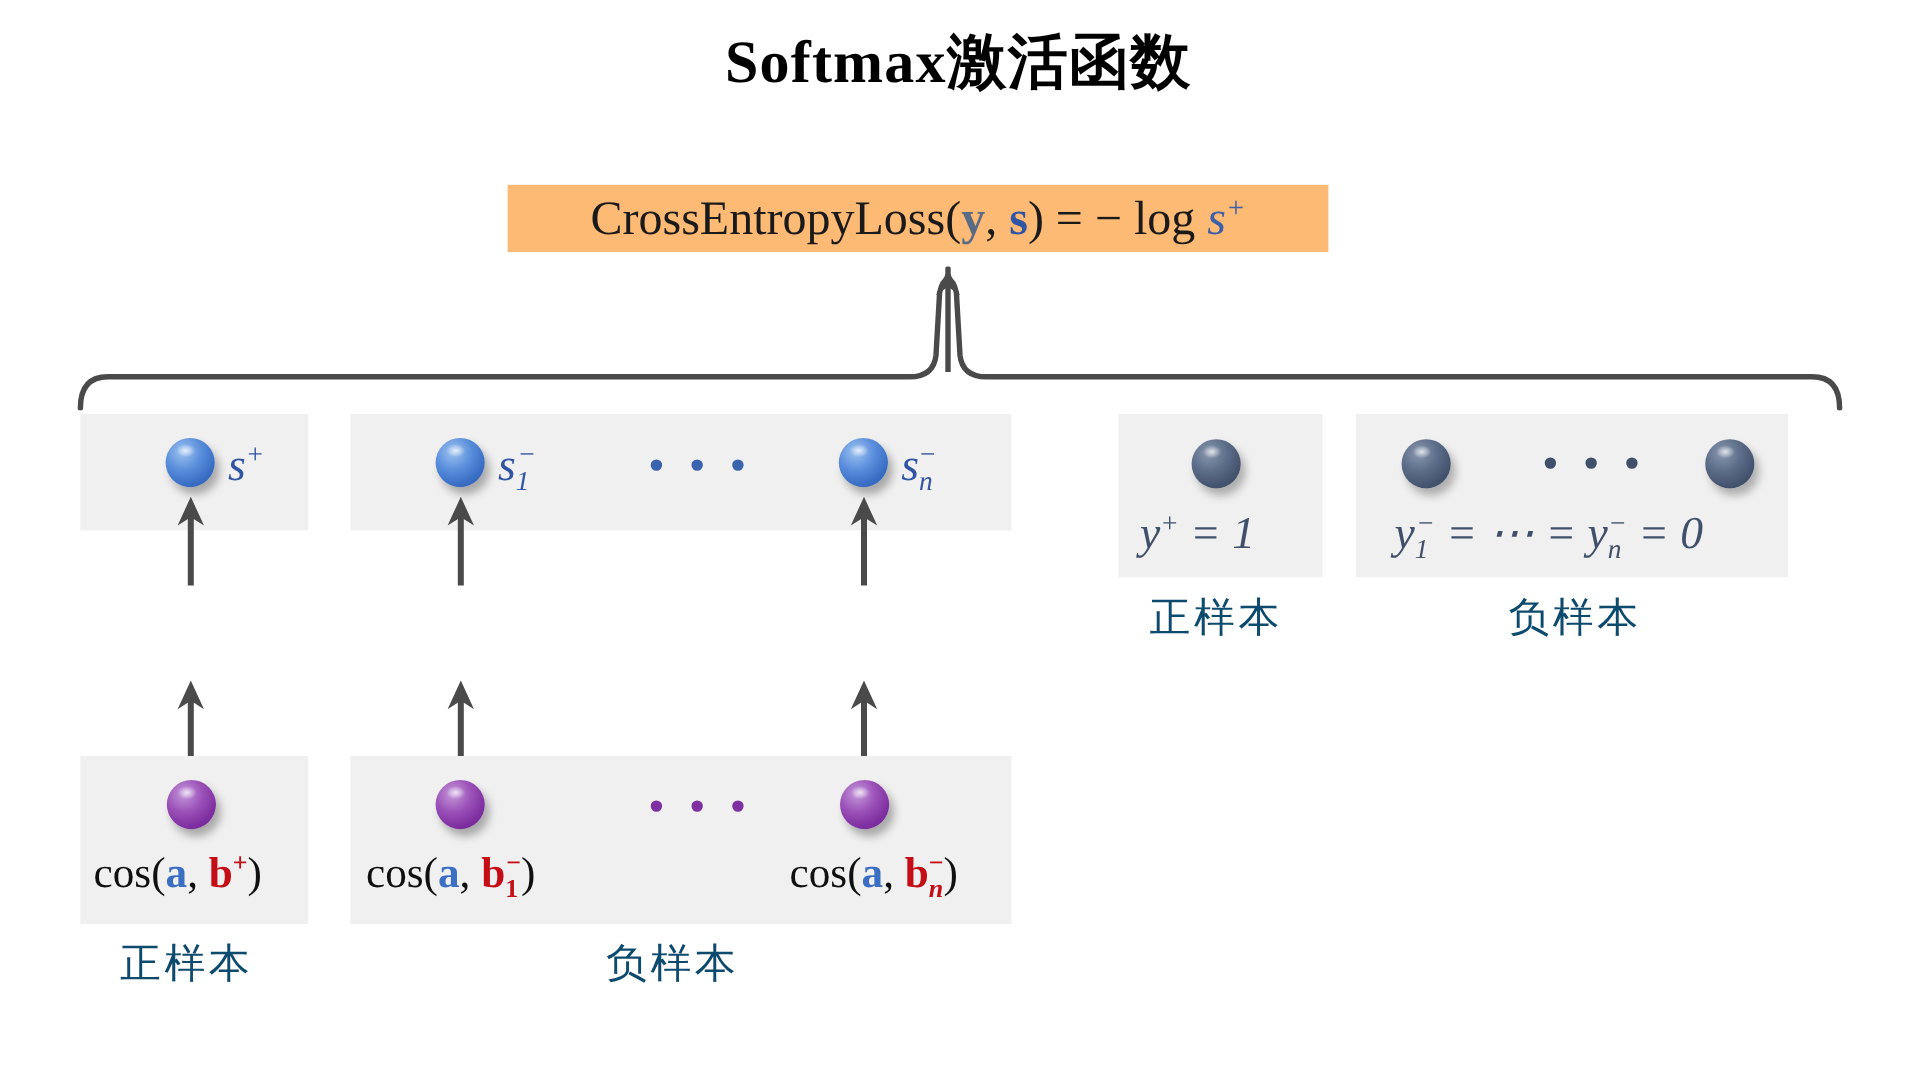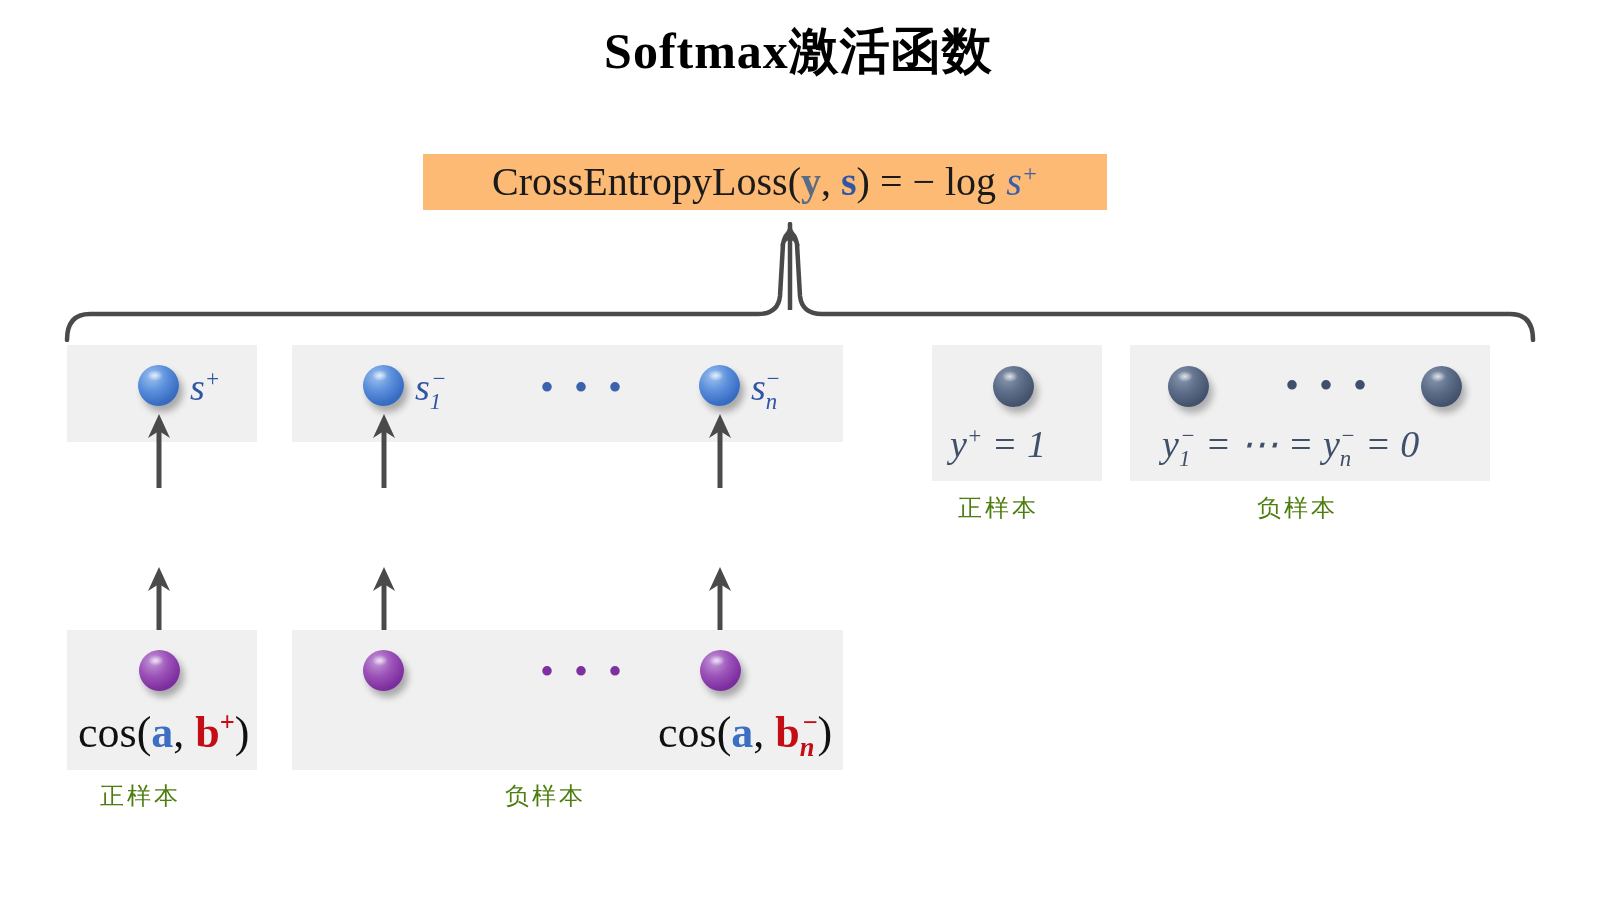--- a/index.html
+++ b/index.html
@@ -147,21 +147,21 @@
     font-size: 33px;
     color: #2b4a8f;
     letter-spacing: 1px;
     white-space: nowrap;
   }
 
   
   .cos-label {
     position: absolute;
     font-family: "Liberation Serif", "DejaVu Serif", serif;
-    font-size: 44px;
+    font-size: 36px;
     color: #101010;
     white-space: nowrap;
     line-height: 1;
   }
   .cos-label .va { color: #3b6fc4; font-weight: bold; }
   .cos-label .vb { color: #c40d15; font-weight: bold; }
 
   
   .y-label {
     position: absolute;
@@ -169,23 +169,23 @@
     font-style: italic;
     font-size: 38px;
     color: #40506b;
     white-space: nowrap;
     line-height: 1;
   }
 
   
   .caption {
     position: absolute;
-    font-family: Liberation Mono, monospace;
-    font-size: 24px;
-    color: #4d7c0f;
+    font-family: Liberation Sans, sans-serif;
+    font-size: 34px;
+    color: #0c4a6e;
     white-space: nowrap;
     letter-spacing: 3px;
     line-height: 1;
   }
 
   
   .arrow-svg { position: absolute; }
 </style>
 </head>
 <body>
@@ -246,20 +246,21 @@
     <line x1="16" y1="93" x2="16" y2="16" stroke="#4a4a4a" stroke-width="5"></line>
     <path d="M 16,2 L 27,26 L 16,19 L 5,26 Z" fill="#4a4a4a"></path>
   </svg>
 
   <div class="panel" style="left:67px; top:630px; width:190px; height:140px;"></div>
   <div class="sphere sphere-purple" style="left:139px; top:650px; width:41px; height:41px;"></div>
   <div class="cos-label" style="left:78px; top:709px;"><span>cos(</span><span class="va">a</span><span>, </span><span class="vb">b</span><sup class="tiny vb">+</sup><span>)</span></div>
 
   <div class="panel" style="left:292px; top:630px; width:551px; height:140px;"></div>
   <div class="sphere sphere-purple" style="left:363px; top:650px; width:41px; height:41px;"></div>
+  <div class="cos-label" style="left:305px; top:709px;"><span>cos(</span><span class="va">a</span><span>, </span><span class="vb">b</span><sub class="tiny vb">1</sub><sup class="tiny vb" style="margin-left:-10px">−</sup><span>)</span></div>
 
   <div class="dots dots-purple" style="left:540px; top:652px;">• • •</div>
 
   <div class="sphere sphere-purple" style="left:700px; top:650px; width:41px; height:41px;"></div>
   <div class="cos-label" style="left:658px; top:709px;"><span>cos(</span><span class="va">a</span><span>, </span><span class="vb">b</span><sub class="tiny vb" style="font-style:italic">n</sub><sup class="tiny vb" style="margin-left:-12px">−</sup><span>)</span></div>
 
   <div class="caption" style="left:100px; top:786px;">正样本</div>
   <div class="caption" style="left:505px; top:786px;">负样本</div>
 
   <div class="panel" style="left:932px; top:345px; width:170px; height:136px;"></div>

